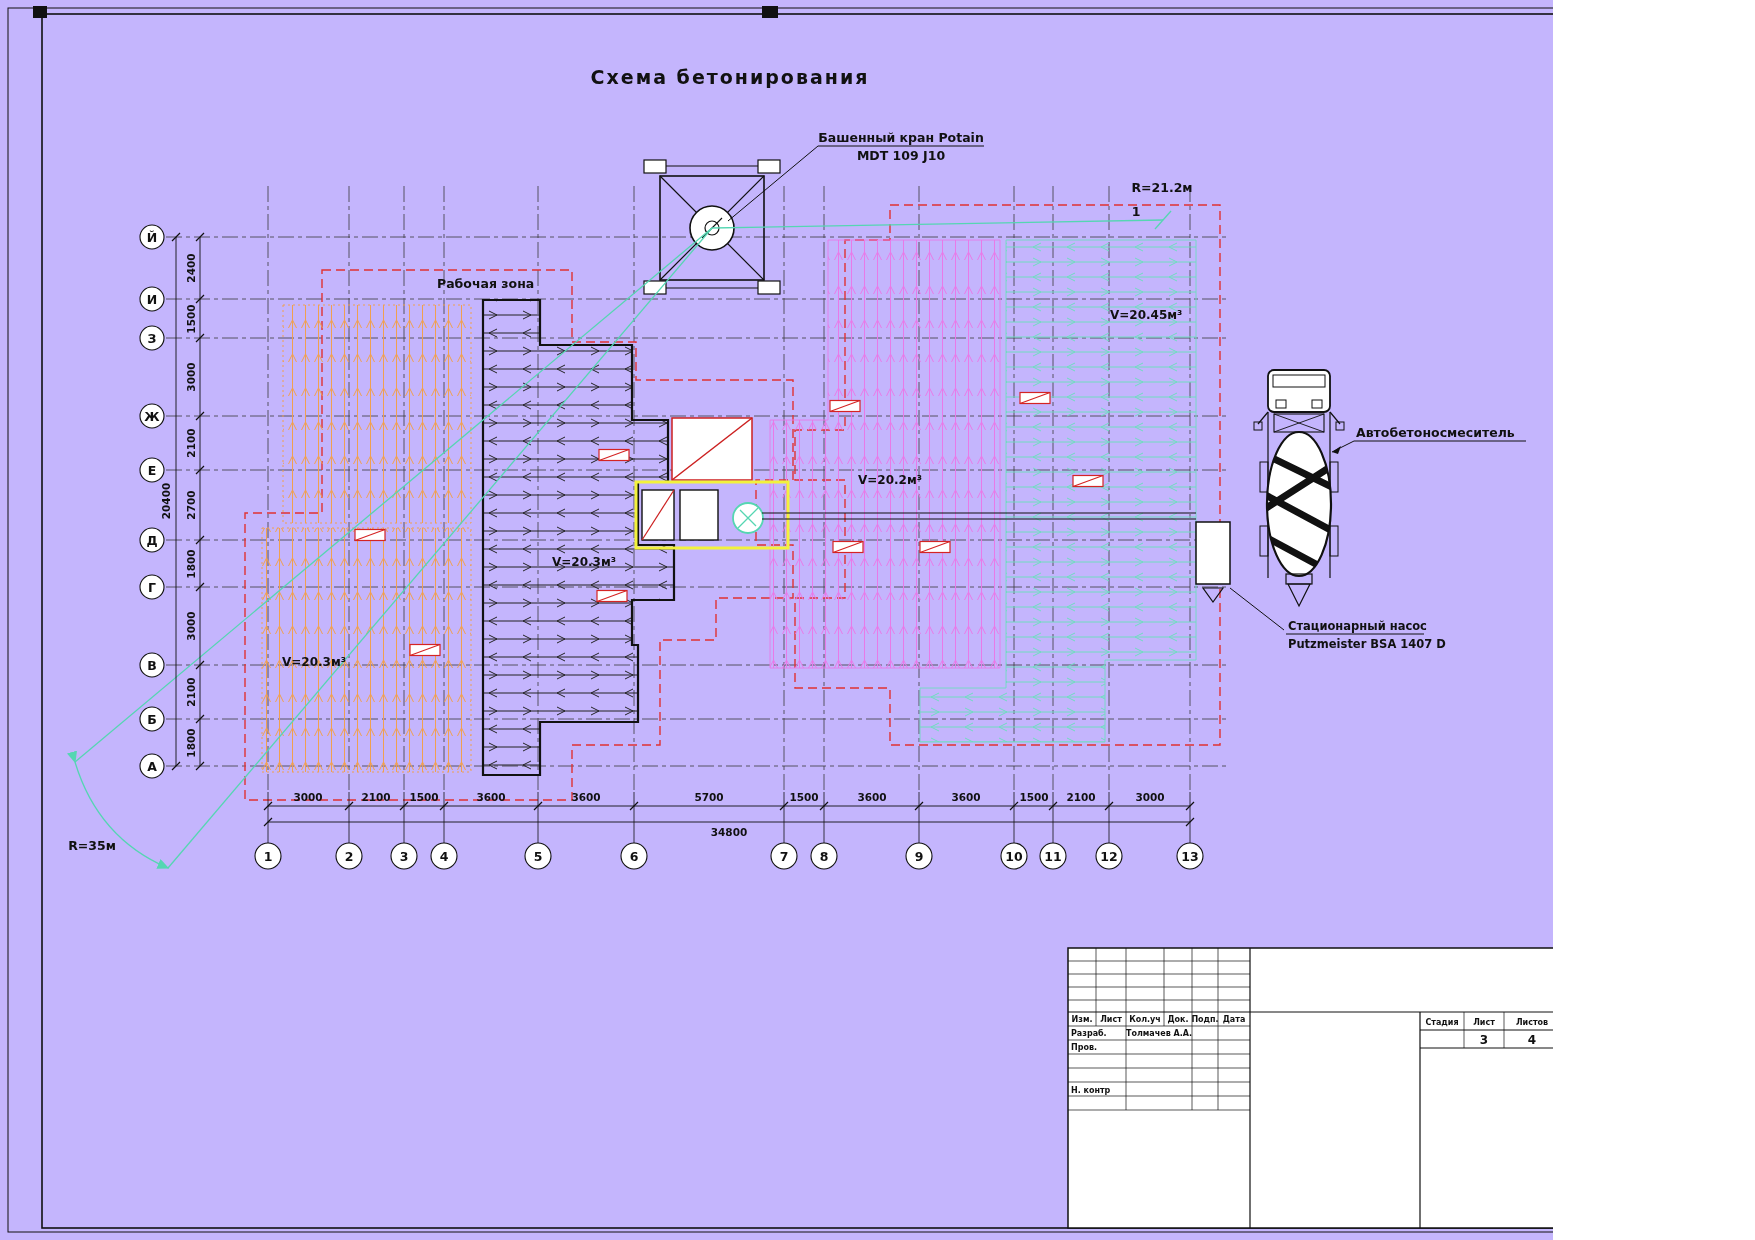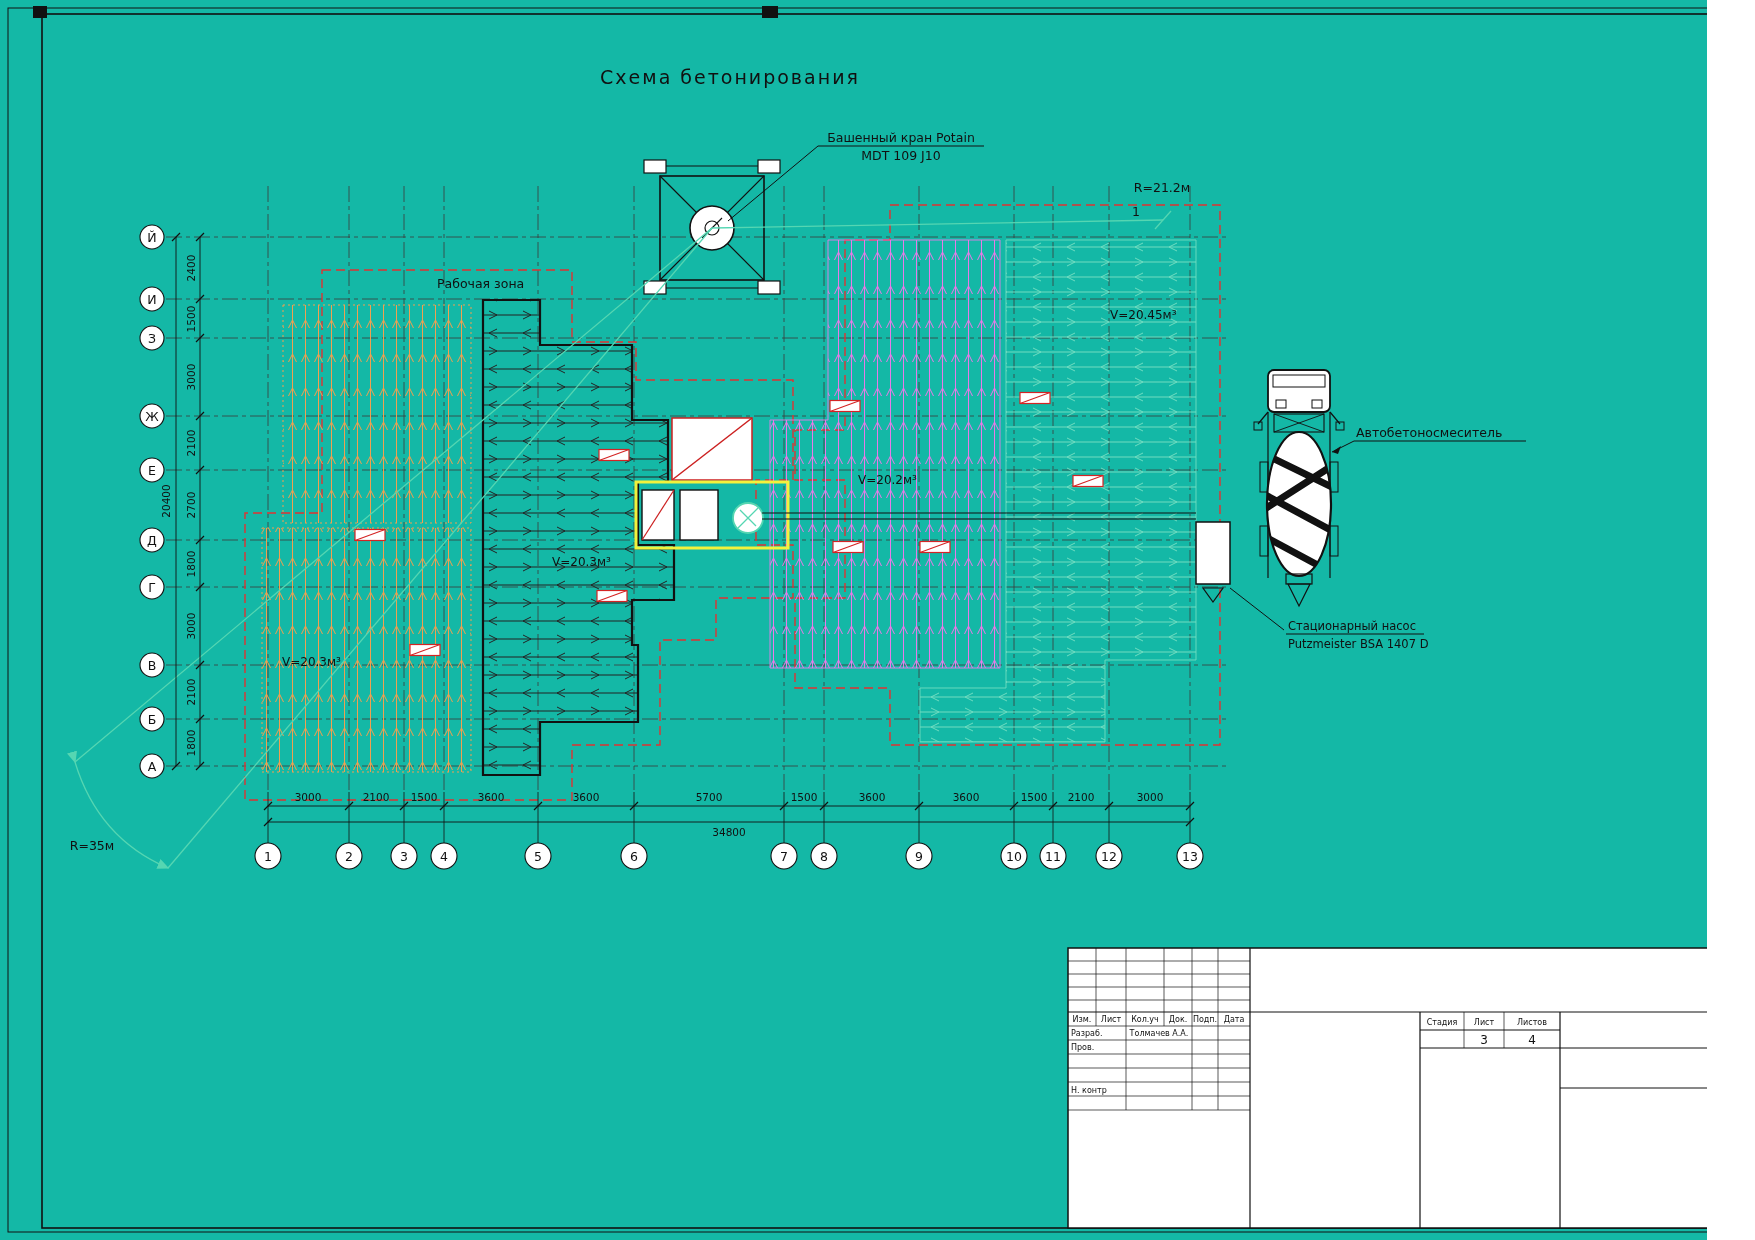--- a/index.html
+++ b/index.html
@@ -1,16 +1,16 @@
 <!DOCTYPE html>
 <html><head>
 <meta charset="utf-8">
 <style>
   html,body{margin:0;padding:0;background:#fff;}
-  #sheet{position:relative;width:1707px;height:1240px;background:#14b8a6;overflow:hidden;}
+  #sheet{position:relative;width:1553px;height:1240px;background:#c4b5fd;overflow:hidden;font-weight:bold;}
   svg{display:block;}
   text{font-family:"DejaVu Sans",sans-serif;fill:#111;}
   .ttl{font-size:19px;letter-spacing:2px;}
   .axis{font-size:12.5px;}
   .dim{font-size:10.5px;}
   .ann{font-size:12.5px;}
   .annS{font-size:11.5px;}
   .stamp{font-size:8px;}
   .stampBig{font-size:12px;}
   .vol{font-size:12px;}

